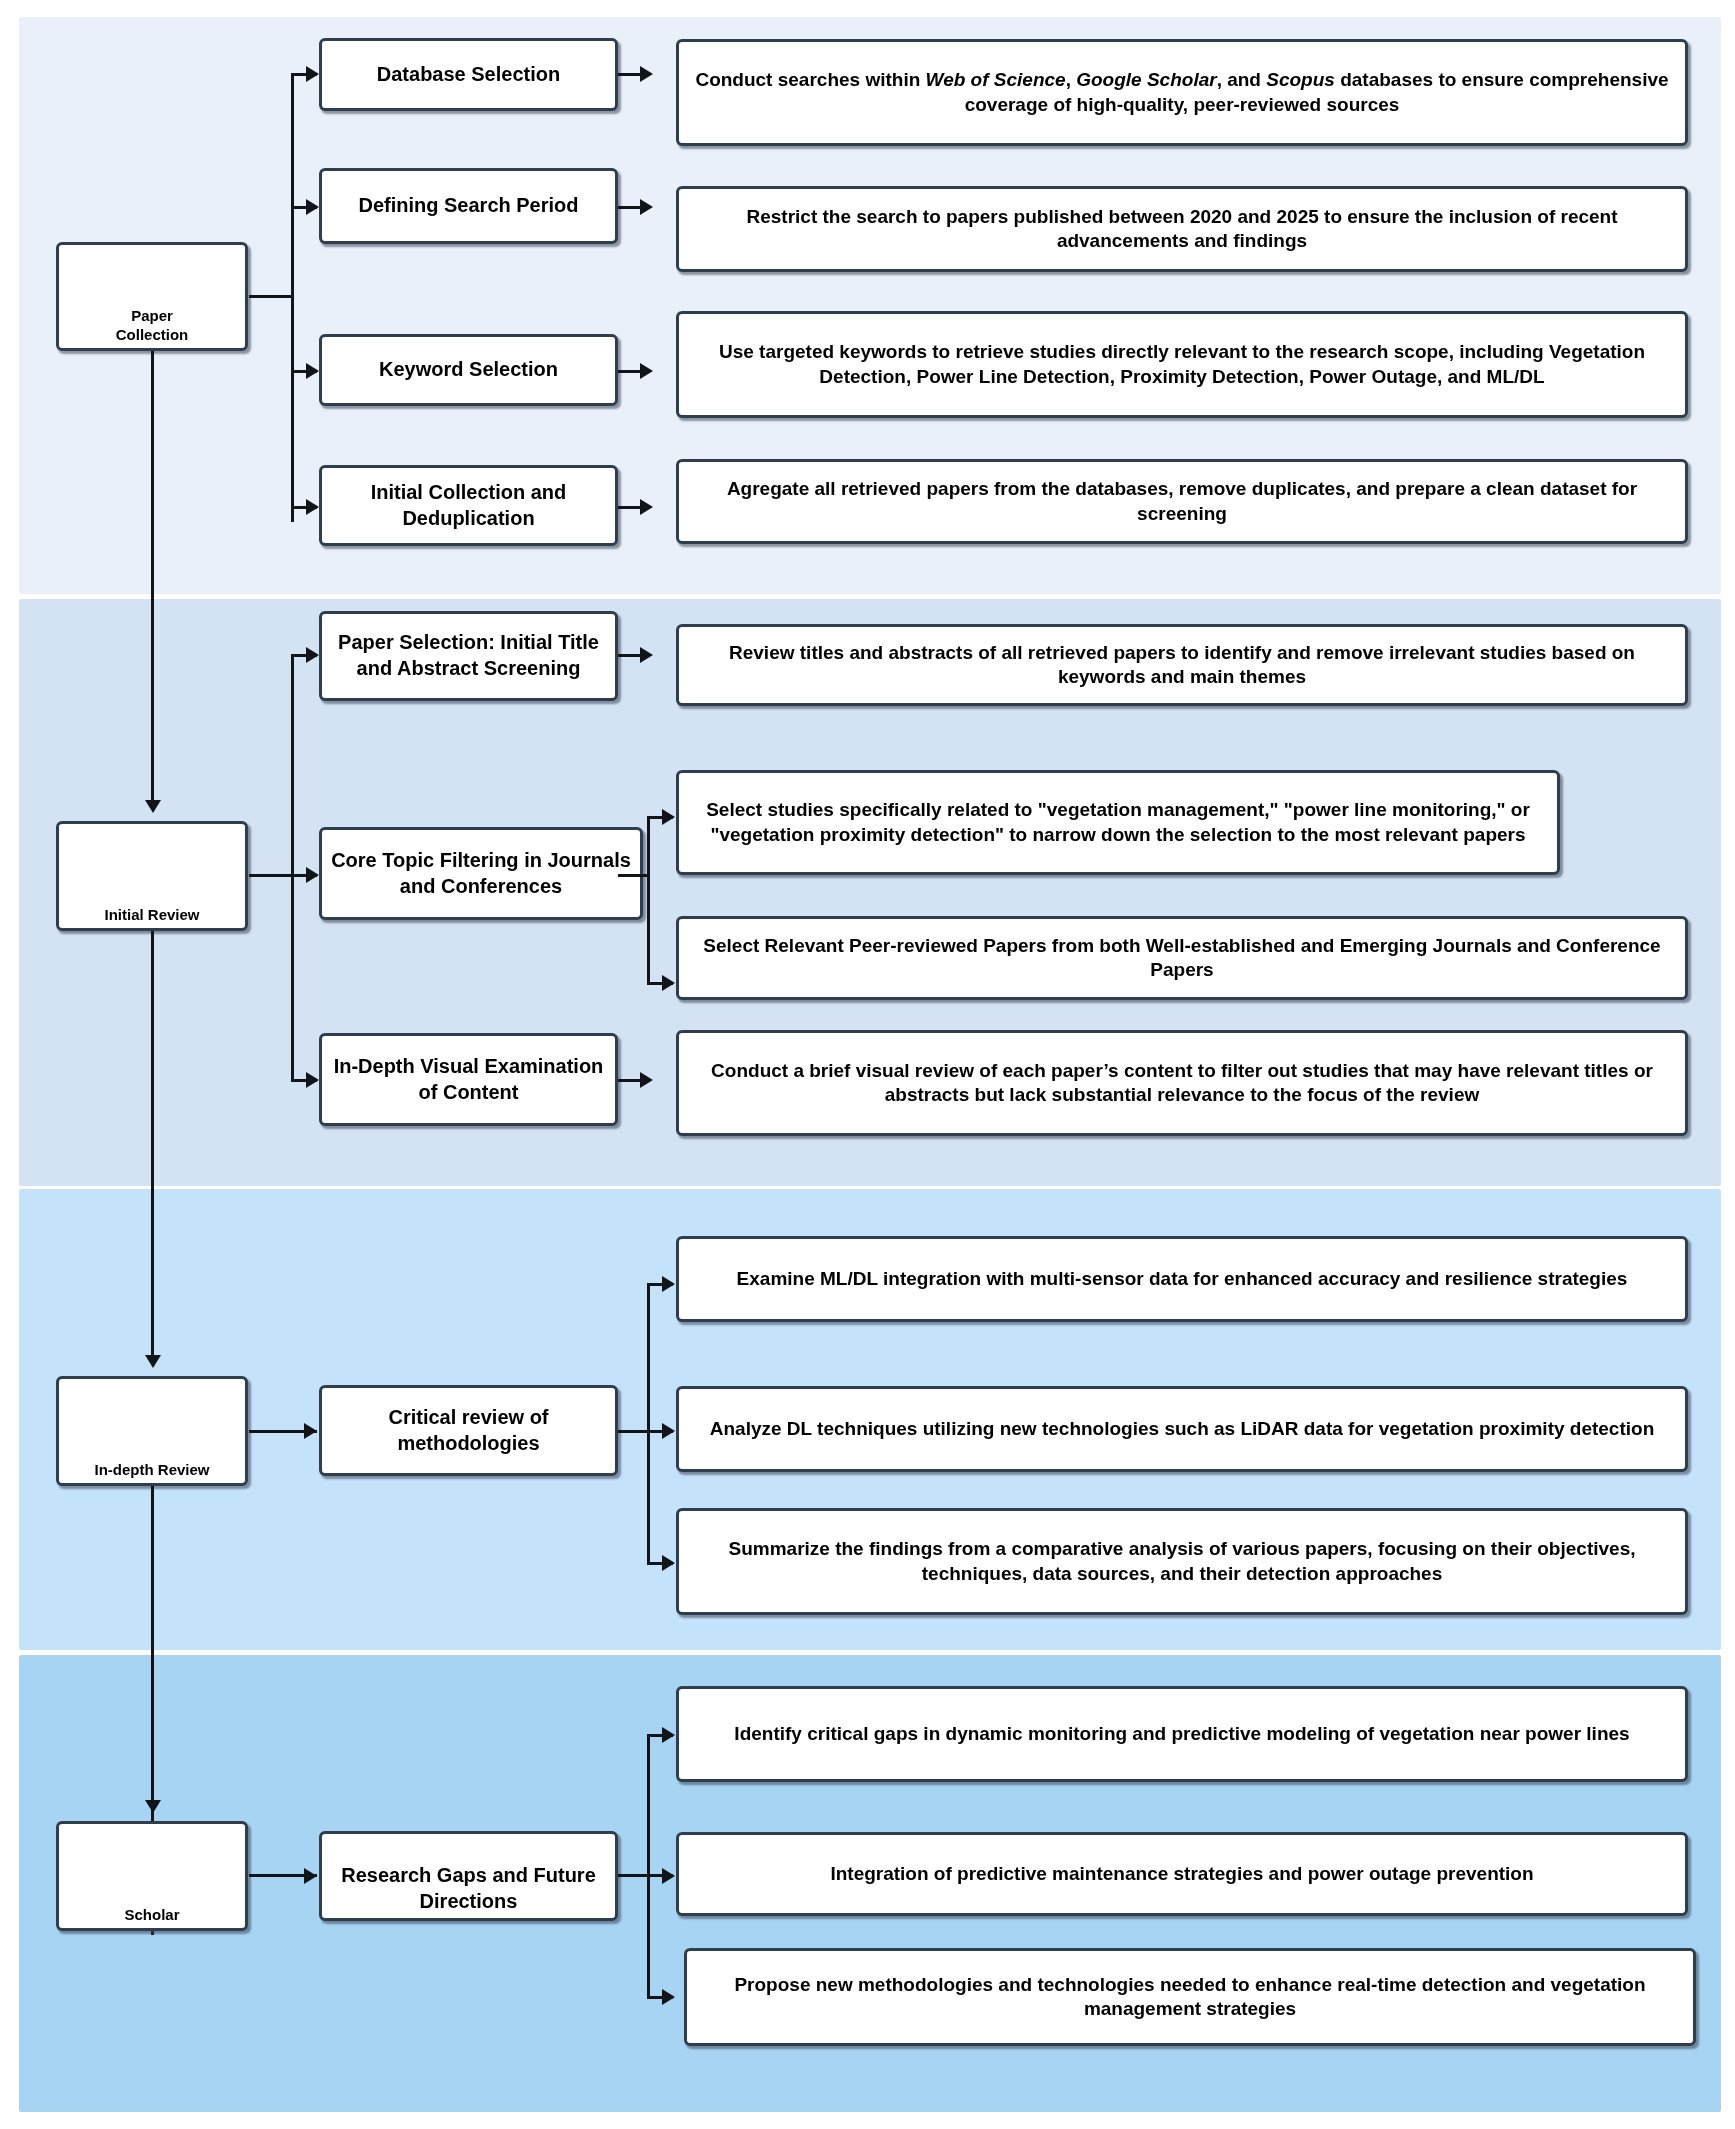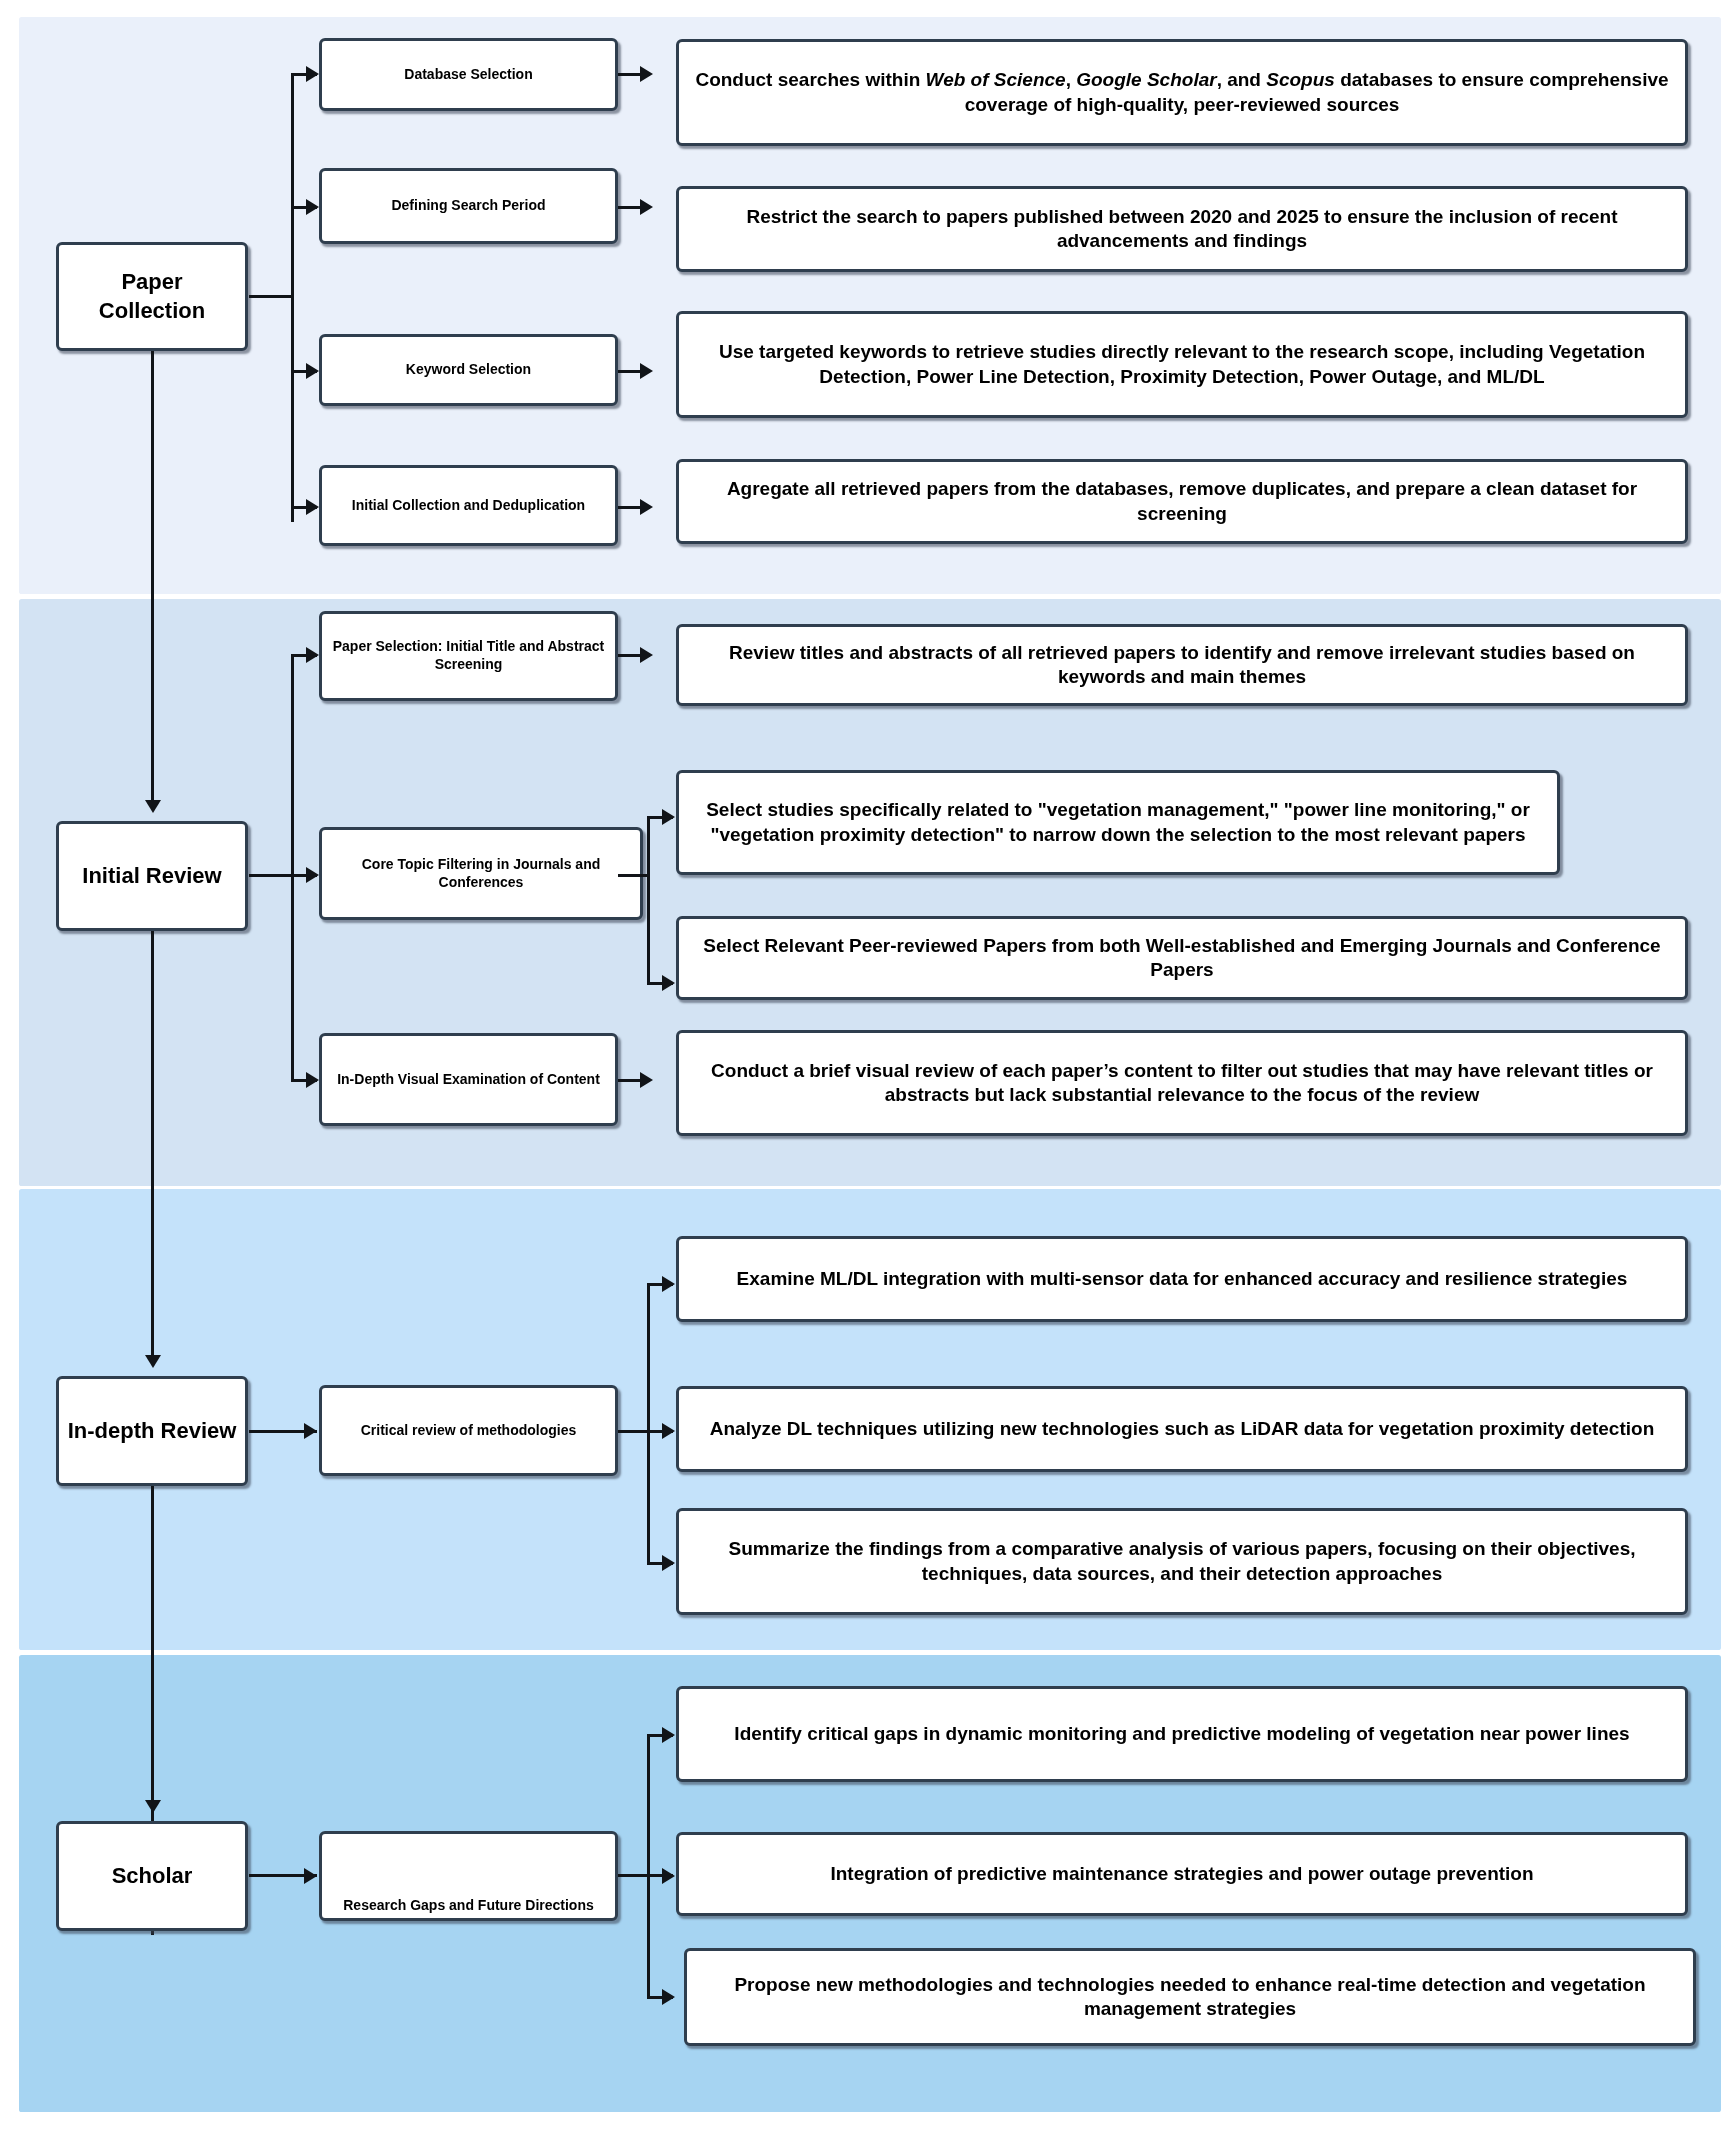--- a/index.html
+++ b/index.html
@@ -44,22 +44,22 @@
     box-shadow: 2.1px 3px 2.1px rgba(60,70,85,0.55);
     display: flex;
     align-items: center;
     justify-content: center;
     text-align: center;
     color: #000000;
     font-weight: bold;
     line-height: 1.28;
     padding: 3.4px 6.8px;
   }
-  .stage    { font-size: 22px; }
-  .substep  { font-size: 14px; }
+  .stage    { font-size: 15px; align-items: flex-end; }
+  .substep  { font-size: 20px; }
   .detail   { font-size: 19px; padding: 4.3px 15.4px; }
   .detail i { font-style: italic; }
 
   
   .ln {
     position: absolute;
     background: #111418;
   }
   .lnh { height: 3px; }
   .lnv { width: 3px; }

